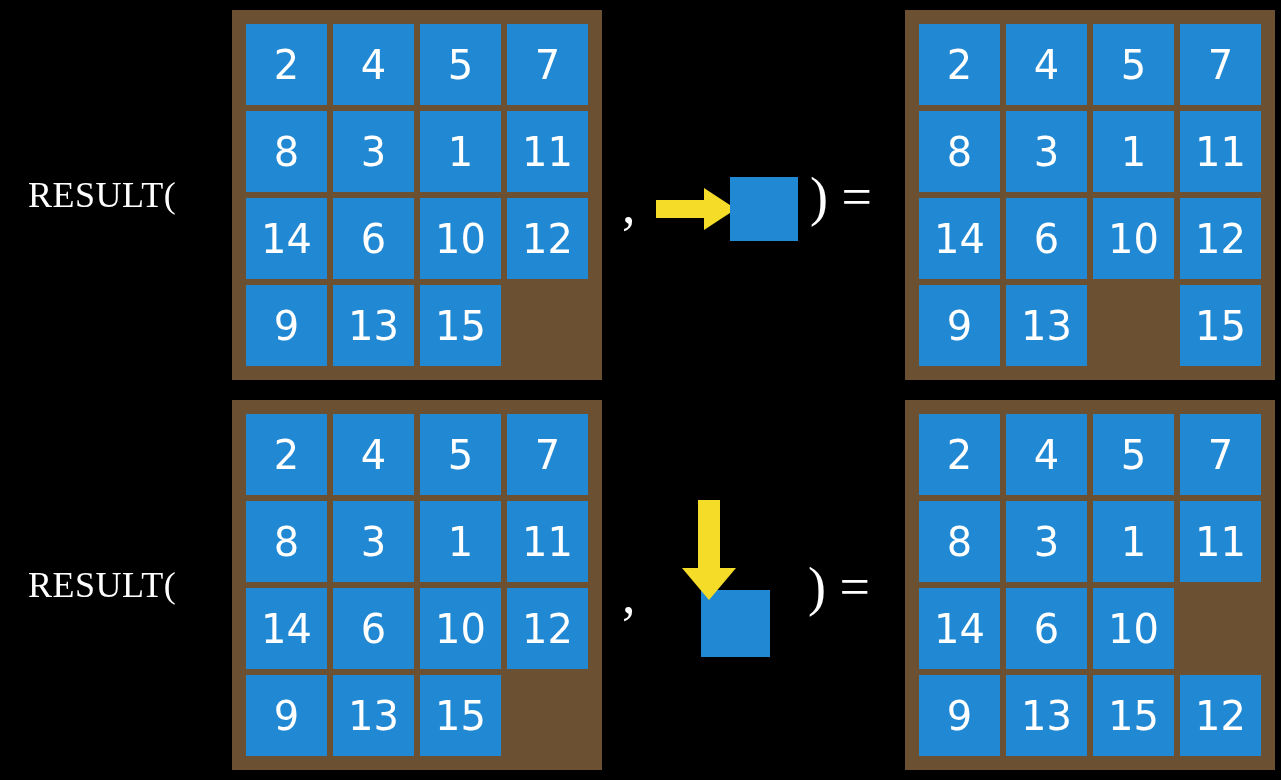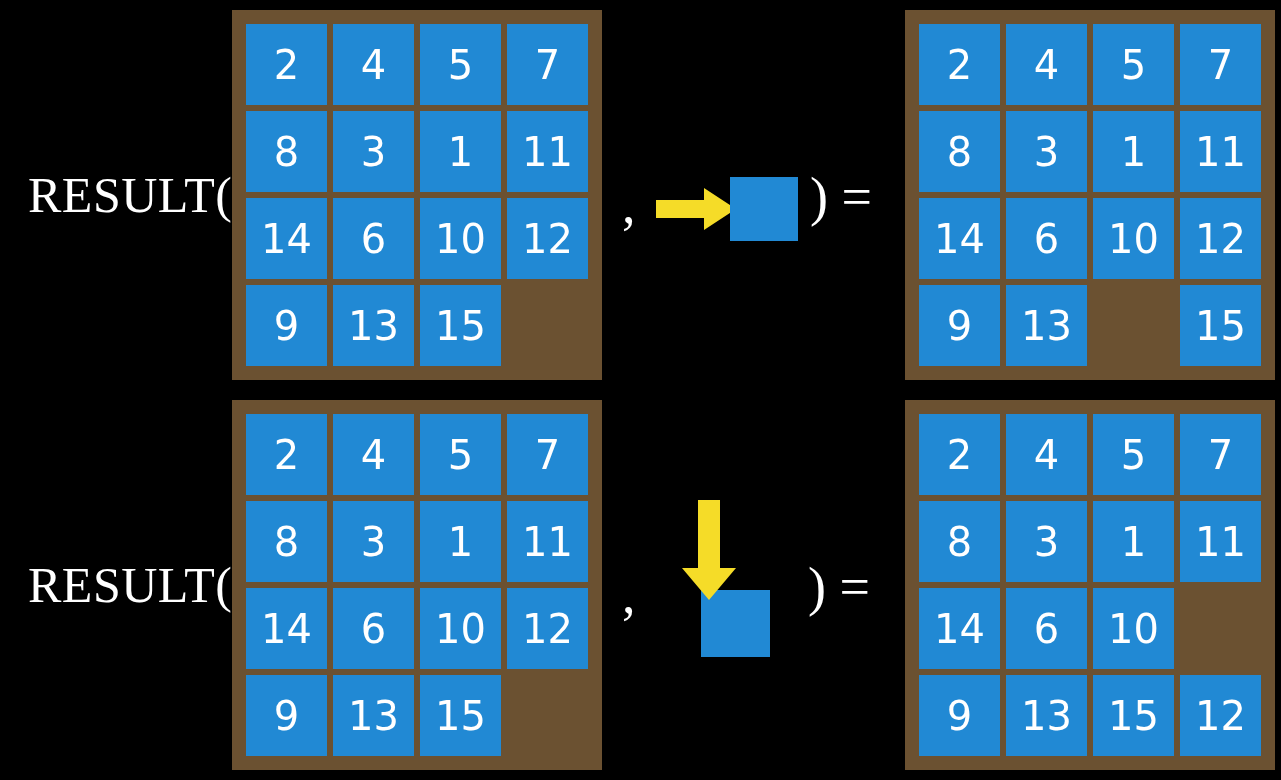--- a/index.html
+++ b/index.html
@@ -31,21 +31,21 @@
   .row-bottom { top: 390px; }
 
   
   .result-label {
     position: absolute;
     left: 28px;
     top: 50%;
     transform: translateY(-50%);
     color: #ffffff;
     font-family: "Liberation Serif", "DejaVu Serif", serif;
-    font-size: 50px;
+    font-size: 36px;
     font-variant: small-caps;
     letter-spacing: 0.5px;
     line-height: 1;
     white-space: nowrap;
   }
 
   
   .board {
     position: absolute;
     width: 370px;

